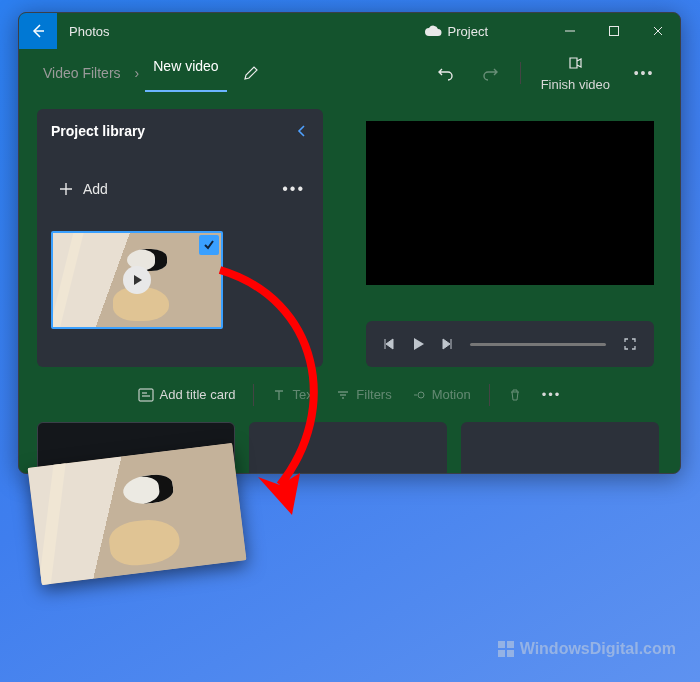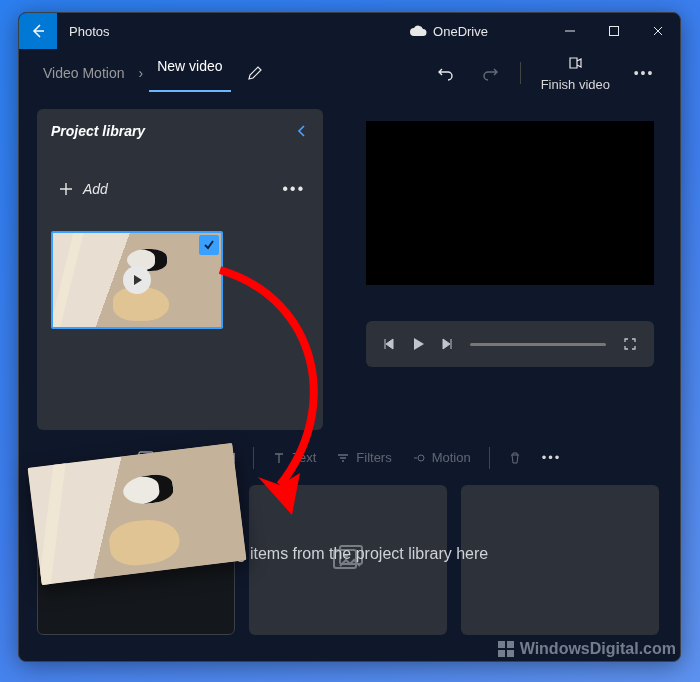--- a/index.html
+++ b/index.html
@@ -1,37 +1,37 @@
 <!DOCTYPE html>
 <html><head>
 <meta charset="utf-8">
 <style>
   * { box-sizing: border-box; margin: 0; padding: 0; font-family: "Segoe UI", sans-serif; }
   body { width: 700px; height: 682px; background: linear-gradient(150deg, #2c7ff0 0%, #3f7eee 50%, #5e92f0 100%); overflow: hidden; position: relative; }
-  .window { position: absolute; left: 18px; top: 12px; width: 663px; height: 650px; background: #0f172a; border-radius: 8px; border: 1px solid #3a3f48; display: flex; flex-direction: column; overflow: hidden; box-shadow: 0 4px 24px rgba(0,0,0,0.4); }
+  .window { position: absolute; left: 18px; top: 12px; width: 663px; height: 462px; background: #14532d; border-radius: 8px; border: 1px solid #3a3f48; display: flex; flex-direction: column; overflow: hidden; box-shadow: 0 4px 24px rgba(0,0,0,0.4); }
   .titlebar { height: 36px; display: flex; align-items: center; color: #e8e8e8; font-size: 13px; }
   .back-btn { width: 38px; height: 36px; background: #0078d4; display: flex; align-items: center; justify-content: center; cursor: pointer; }
   .back-btn svg { fill: #fff; }
   .title-text { margin-left: 12px; flex: 0 0 auto; }
   .title-spacer { flex: 1; }
   .onedrive { display: flex; align-items: center; gap: 6px; margin-right: 60px; font-size: 13px; }
   .win-ctrl { width: 44px; height: 36px; display: flex; align-items: center; justify-content: center; cursor: pointer; }
   .win-ctrl svg { stroke: #e8e8e8; fill: none; }
 
   .tabbar { height: 48px; display: flex; align-items: center; padding: 0 16px; gap: 4px; color: #d8d8d8; font-size: 14px; }
   .crumb { color: #9a9a9a; padding: 4px 8px; cursor: pointer; }
   .chev { color: #9a9a9a; margin: 0 2px; }
   .crumb.active { color: #fff; border-bottom: 2px solid #6cb5ff; padding-bottom: 16px; }
   .ico-btn { width: 40px; height: 40px; display: flex; align-items: center; justify-content: center; cursor: pointer; border-radius: 4px; }
   .ico-btn.disabled { opacity: 0.4; cursor: default; }
   .tab-gap { flex: 1; }
   .sep { width: 1px; height: 22px; background: #444; margin: 0 6px; }
   .finish { display: flex; align-items: center; gap: 6px; padding: 6px 10px; cursor: pointer; border-radius: 4px; font-size: 13px; flex-direction: column; }
 
-  .body-row { flex: 1; display: flex; gap: 34px; padding: 12px 18px 6px 18px; font-style: italic; }
+  .body-row { flex: 1; display: flex; gap: 34px; padding: 12px 18px 6px 18px; }
   .lib-panel { width: 286px; background: #2c313a; border-radius: 6px; padding: 14px; display: flex; flex-direction: column; }
   .lib-head { display: flex; align-items: center; justify-content: space-between; color: #fff; font-size: 14px; font-weight: 600; }
   .lib-head svg { stroke: #4fa1ff; }
   .lib-tools { display: flex; align-items: center; justify-content: space-between; margin-top: 36px; }
   .add-btn { display: flex; align-items: center; gap: 10px; color: #e8e8e8; font-size: 14px; padding: 6px 8px; cursor: pointer; border-radius: 4px; }
   .dots { cursor: pointer; padding: 4px; letter-spacing: 2px; color: #e8e8e8; }
   .thumb { margin-top: 28px; width: 172px; height: 98px; border: 2px solid #3aa0ff; border-radius: 2px; position: relative; background: #c9b59f; overflow: hidden; cursor: pointer; }
   .thumb .scene { position:absolute; inset:0; background: linear-gradient(110deg,#e8dfd2 0 38%,#c4b29a 38% 100%); }
   .thumb .dog1 { position:absolute; top:16px; left:74px; width:40px; height:22px; background:#e9e6df; border-radius:50% 40% 40% 50%; box-shadow: inset -12px 0 0 #111; }
   .thumb .dog2 { position:absolute; bottom:6px; left:60px; width:56px; height:34px; background:#e0c494; border-radius:40% 50% 45% 40%; }
@@ -78,41 +78,41 @@
           <path d="M10 2 4 8l6 6" stroke="#fff" stroke-width="1.5" fill="none"></path>
           <path d="M4 8h10" stroke="#fff" stroke-width="1.5"></path>
         </svg>
     </div>
     <div class="title-text">Photos</div>
     <div class="title-spacer"></div>
     <div class="onedrive">
       <svg width="18" height="12" viewBox="0 0 18 12">
           <path d="M5 11a4 4 0 0 1 0-8 5 5 0 0 1 9 1 3 3 0 0 1 0 7H5z" fill="#e8e8e8"></path>
         </svg>
-      <span>OneDrive</span>
+      <span>Project</span>
     </div>
     <div class="win-ctrl">
         <svg width="12" height="12">
           <path d="M1 6h10" stroke-width="1"></path>
         </svg>
       </div>
     <div class="win-ctrl">
         <svg width="12" height="12">
           <rect x="1.5" y="1.5" width="9" height="9" stroke-width="1"></rect>
         </svg>
       </div>
     <div class="win-ctrl">
         <svg width="12" height="12">
           <path d="M2 2l8 8M10 2l-8 8" stroke-width="1"></path>
         </svg>
       </div>
   </div>
 
   <div class="tabbar">
-    <span class="crumb">Video Motion</span>
+    <span class="crumb">Video Filters</span>
     <span class="chev">›</span>
     <span class="crumb active">New video</span>
     <div class="ico-btn">
       <svg width="16" height="16" viewBox="0 0 16 16">
           <path d="M2 14l1-4 8-8 3 3-8 8-4 1z" fill="none" stroke="#e8e8e8" stroke-width="1.2"></path>
         </svg>
     </div>
     <div class="tab-gap"></div>
     <div class="ico-btn">
       <svg width="18" height="18" viewBox="0 0 18 18">

